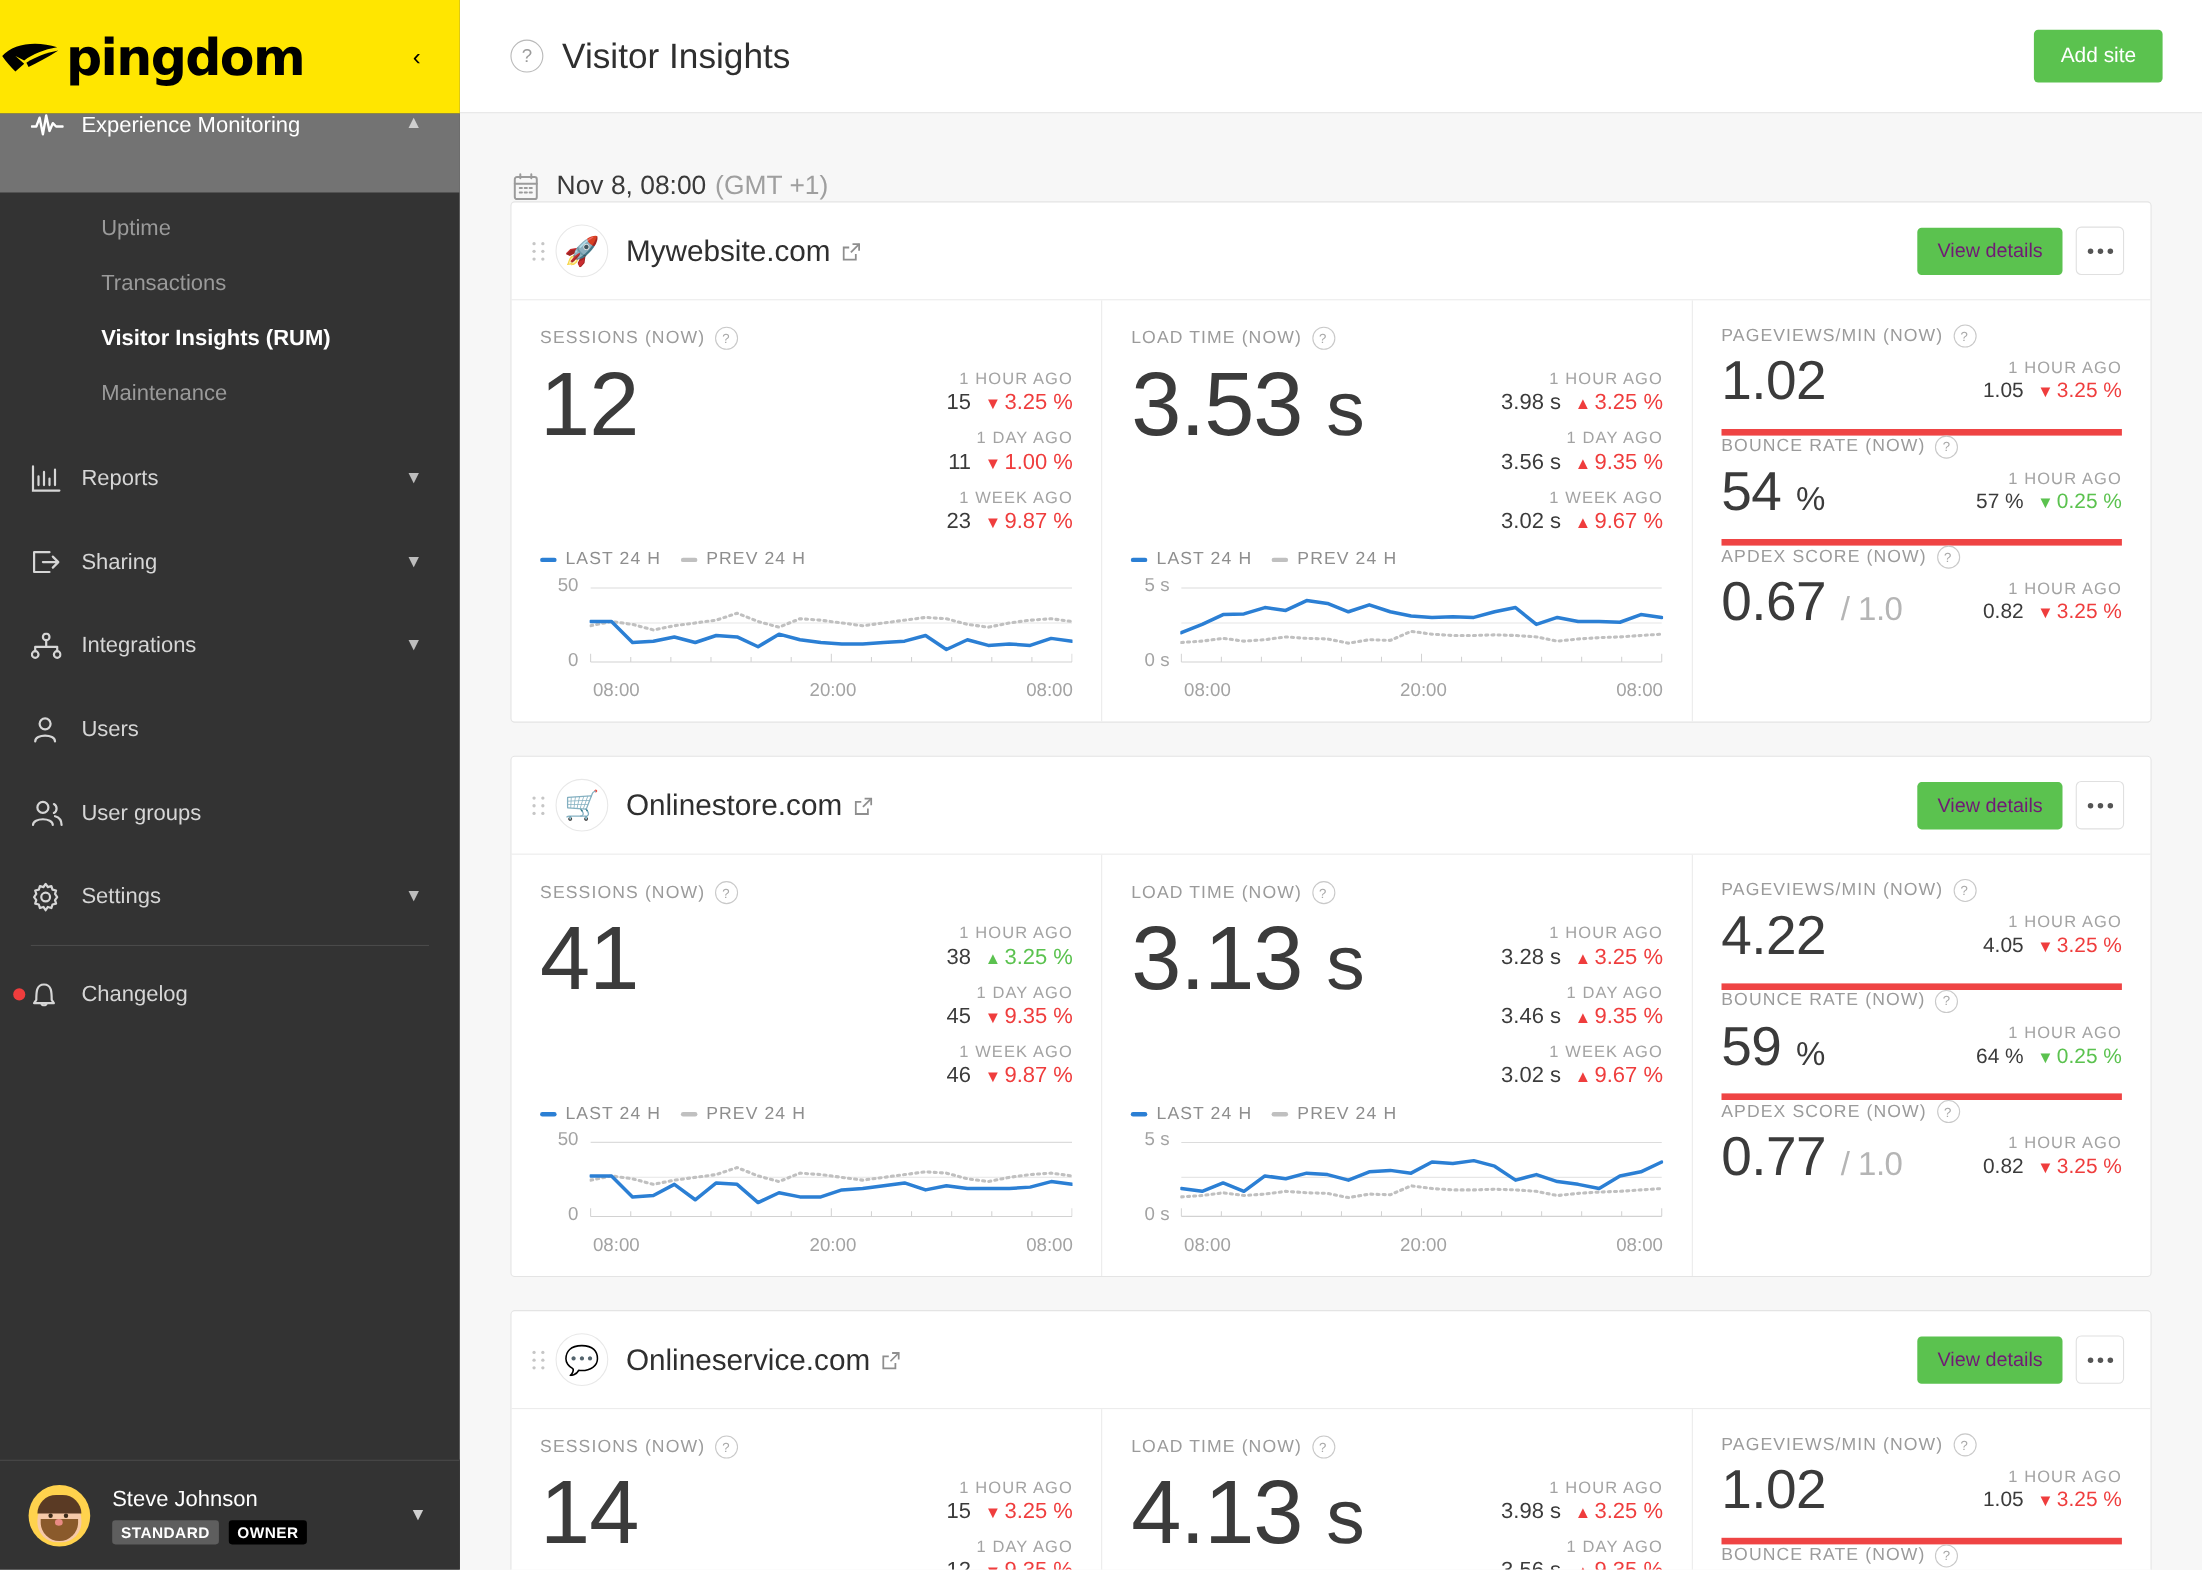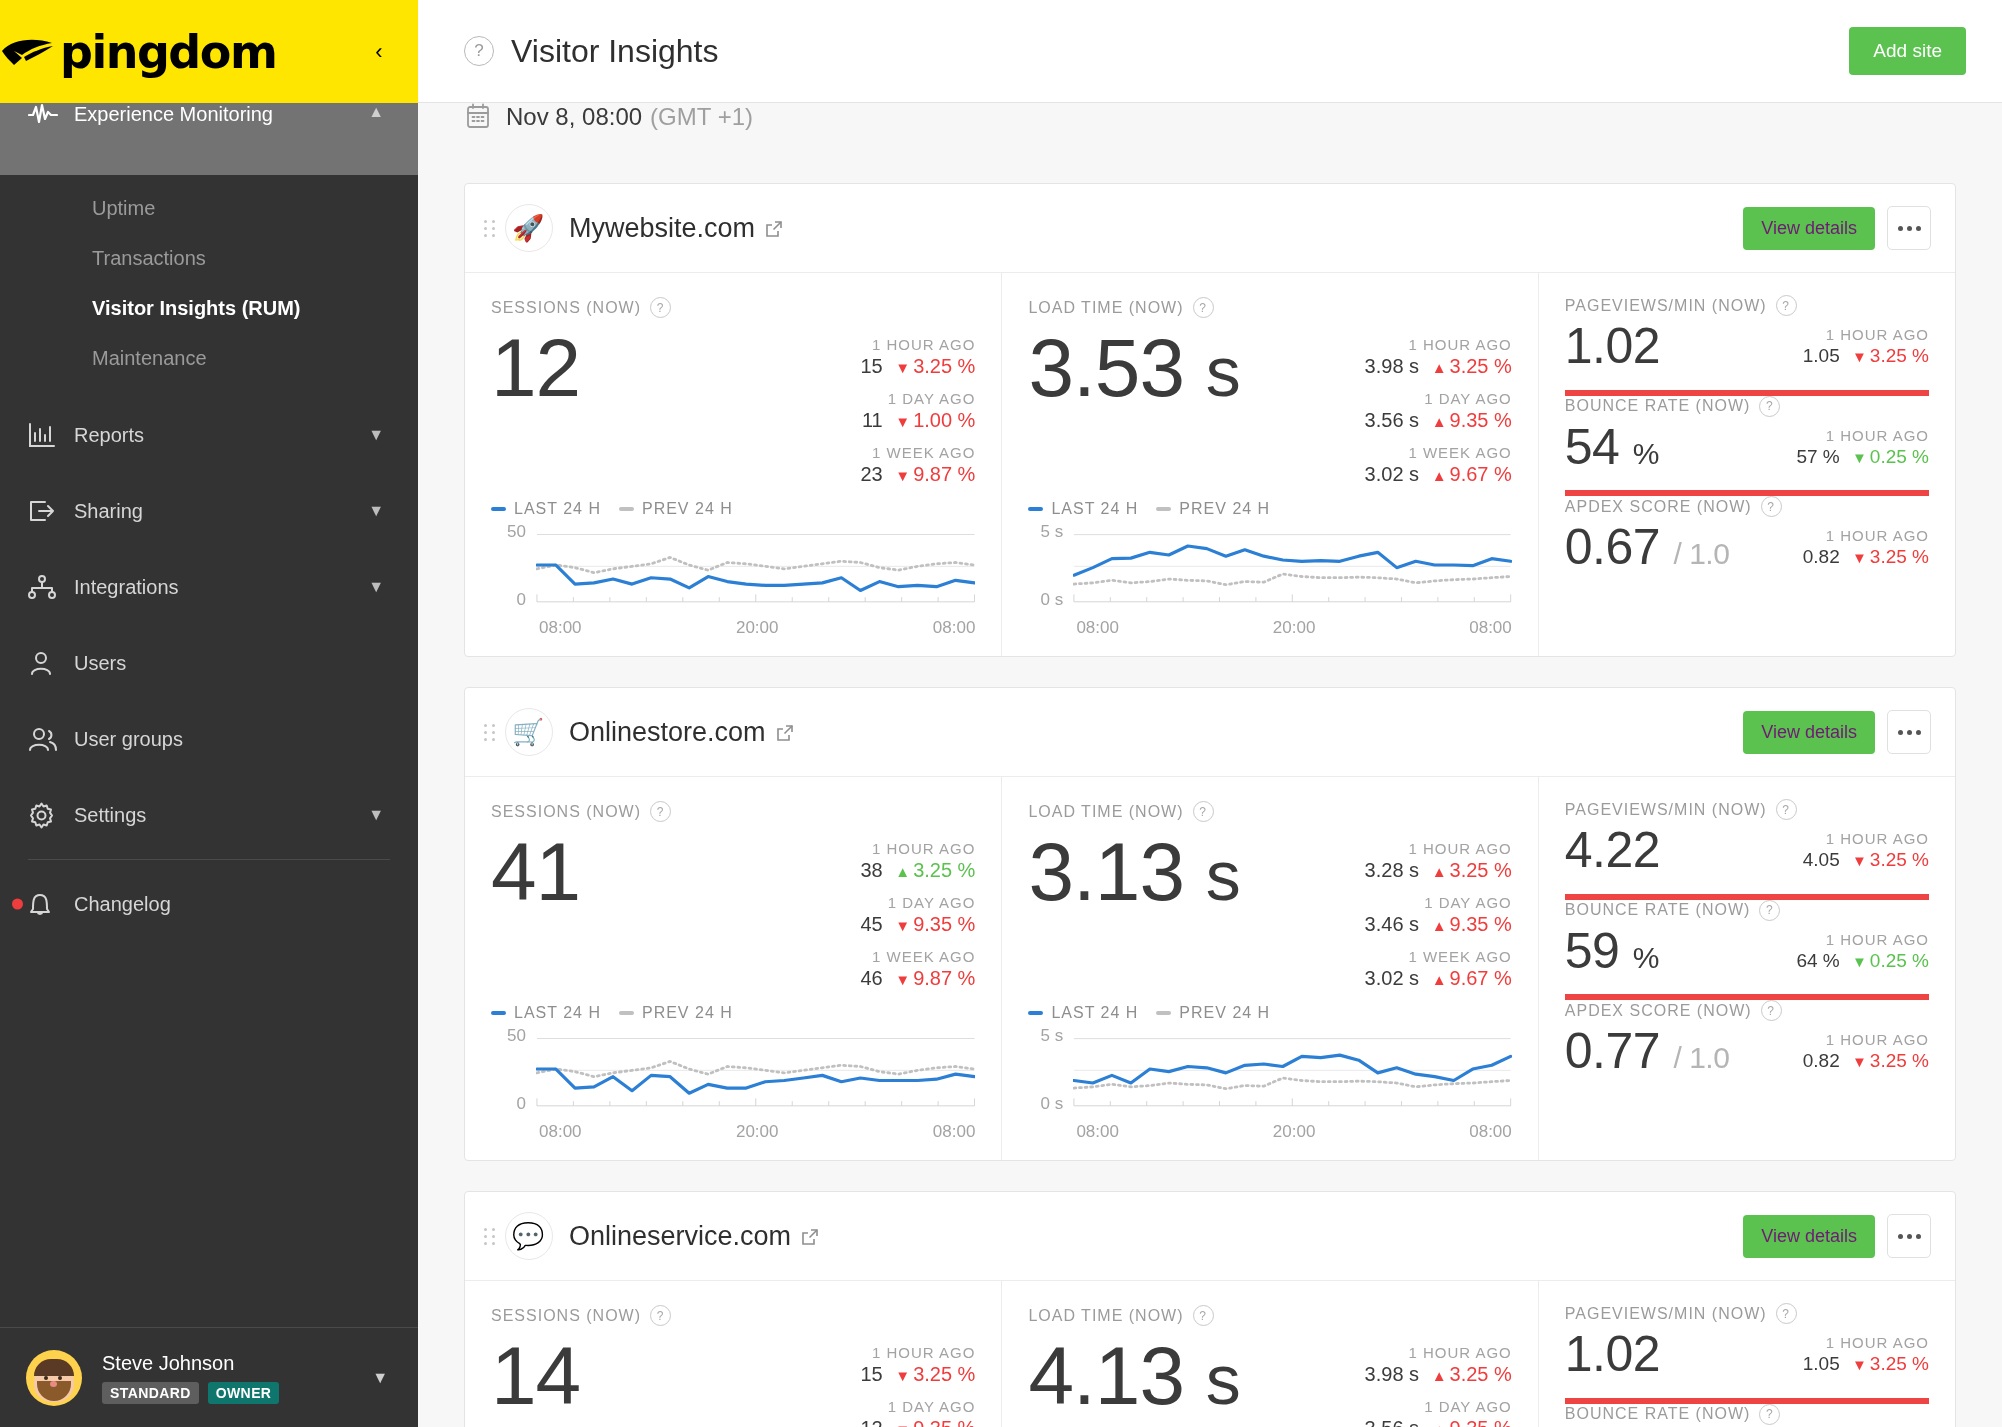--- a/index.html
+++ b/index.html
@@ -91,21 +91,21 @@
   .av-nose { width:7px; height:6px; border-radius:50%; background:#e98b84; position:absolute; top:31px; left:24px; }
 
   .user-meta { flex:1; }
   .user-name { color:#fff; font-size:20px; margin-bottom:7px; }
   .badges { display:flex; gap:9px; }
   .badge {
     font-size:14px; font-weight:bold; letter-spacing:.4px;
     padding:3px 8px; border-radius:3px; color:#fff;
   }
   .badge.std { background:#5e5e5e; }
-  .badge.own { background:#0f766e; }
+  .badge.own { background:#000000; }
   .user-chev { color:#cfcfcf; font-size:16px; }
 
   
   .main { flex:1; display:flex; flex-direction:column; min-width:0; background:#f7f7f7; }
   .topbar {
     height:103px; flex:0 0 103px; background:#fff;
     border-bottom:1px solid #e4e4e4;
     display:flex; align-items:center;
     padding:0 36px 0 46px;
   }
@@ -117,21 +117,21 @@
   }
   .page-title { font-size:32px; color:#2f2f2f; font-weight:400; flex:1; }
   .btn-green {
     background:#5bc24f; color:#fff; border:0;
     font-size:19px; padding:13px 24px; border-radius:4px;
     font-family:"Liberation Sans", sans-serif; cursor:pointer;
   }
 
   .scroll-area { flex:1; overflow:hidden; padding:0 46px; }
 
-  .date-row { display:flex; align-items:flex-start; height:80px; padding-left:2px; }
+  .date-row { display:flex; align-items:flex-end; height:80px; padding-left:2px; }
   .cal-icon { margin-right:16px; display:flex; align-items:center; }
   .date-main { font-size:24px; color:#3a3a3a; }
   .date-tz { font-size:24px; color:#9f9f9f; margin-left:8px; }
 
   .card {
     background:#fff; border:1px solid #e4e4e4; border-radius:4px;
     margin-bottom:30px;
   }
   .card-head {
     display:flex; align-items:center;

